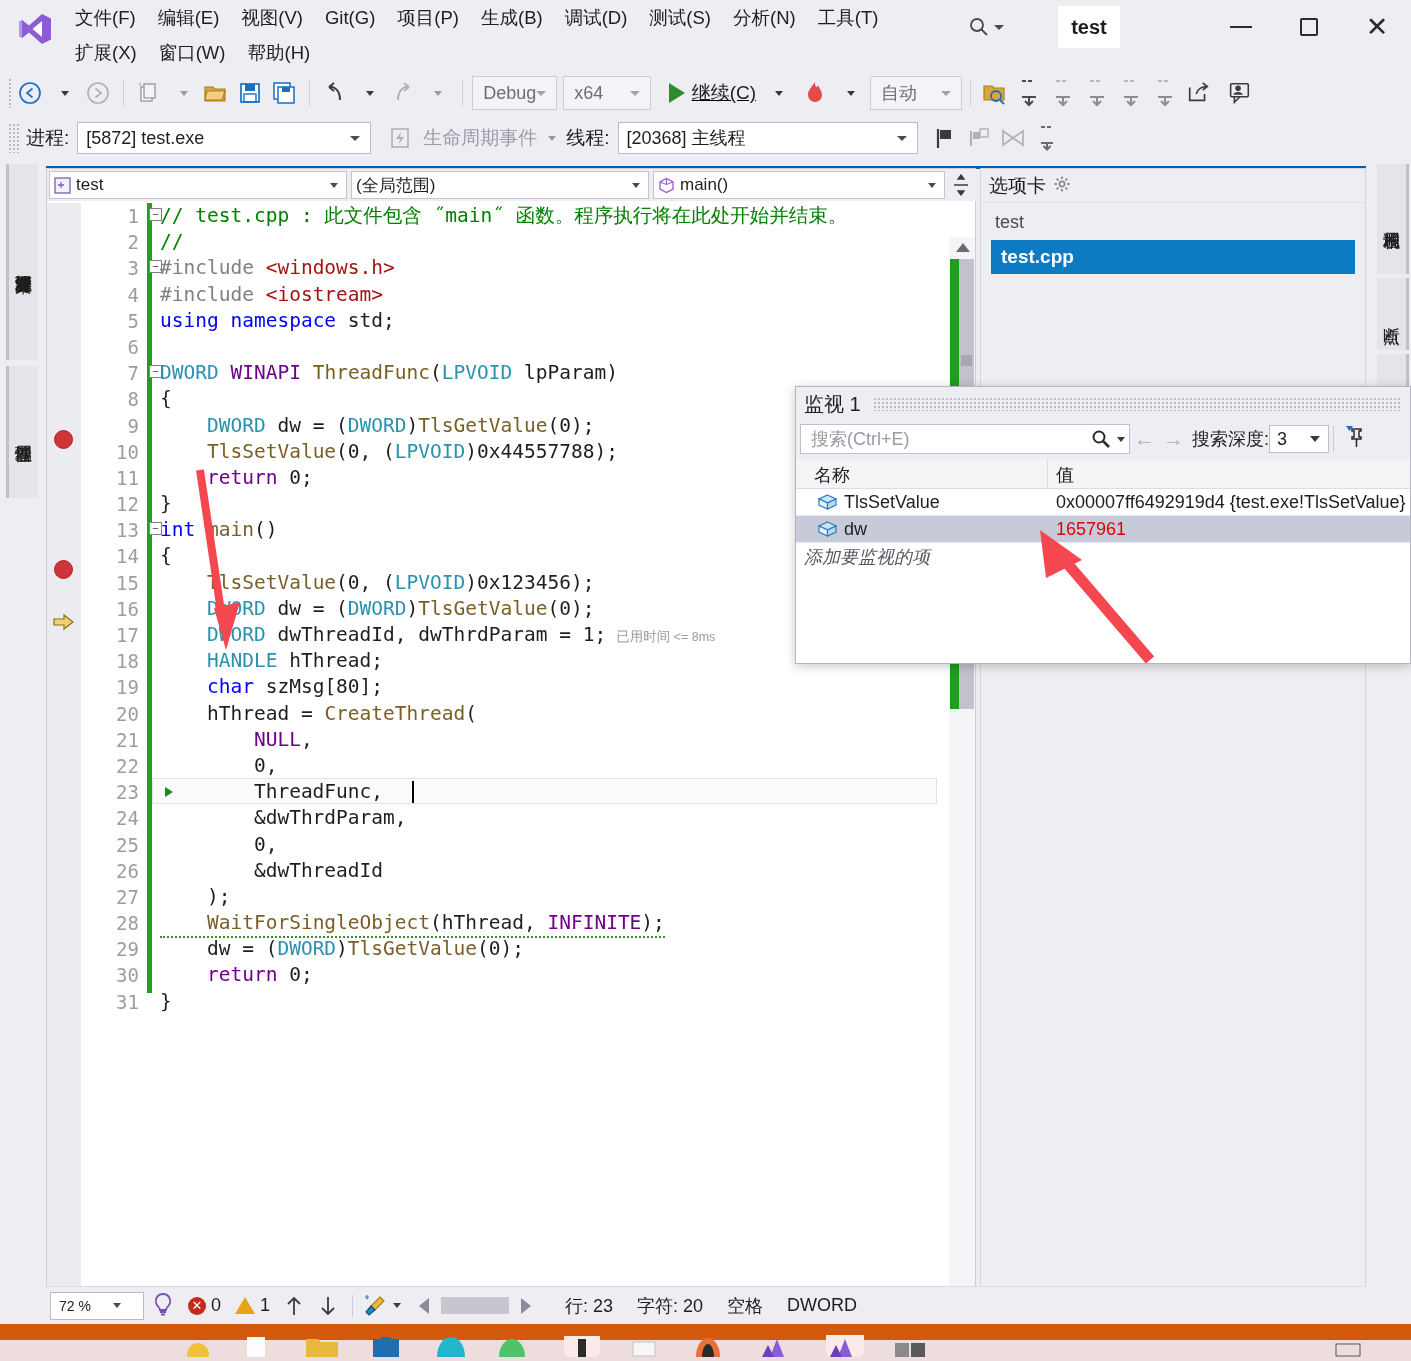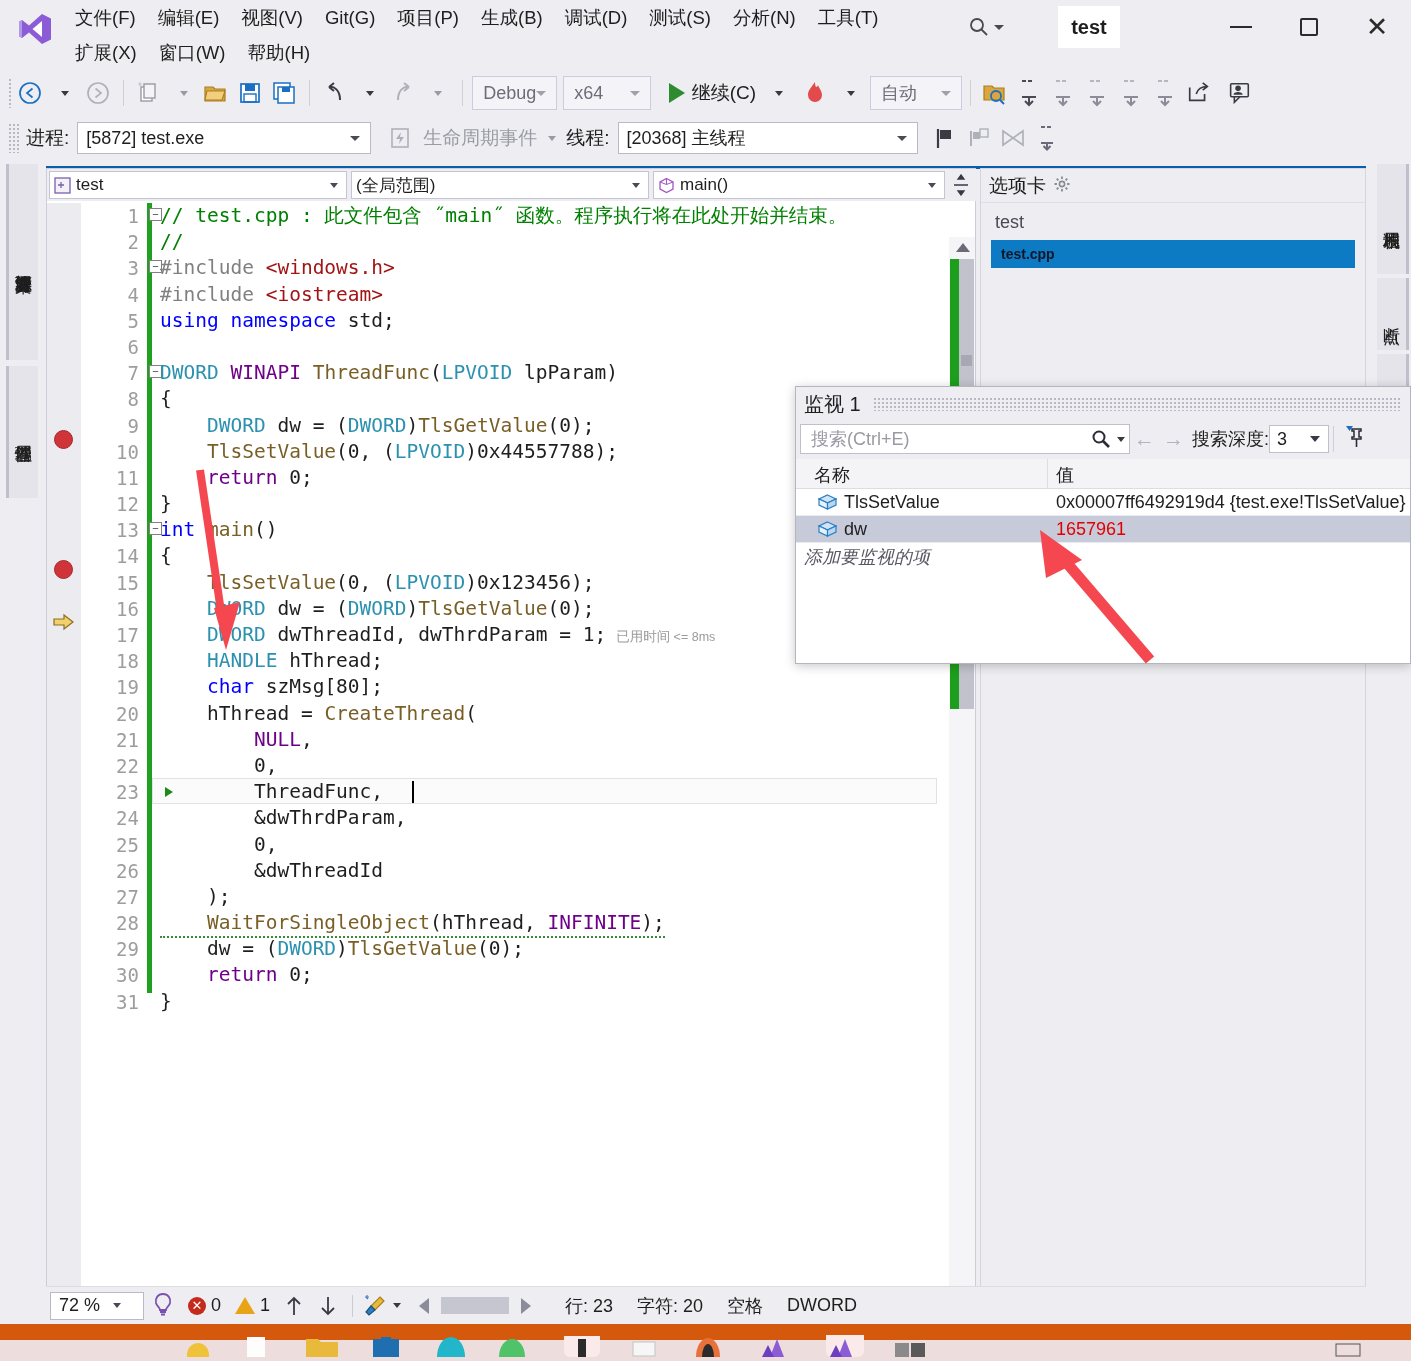--- a/index.html
+++ b/index.html
@@ -224,21 +224,21 @@
   }
   .tp-header {
     height: 34px; display: flex; align-items: center; padding: 0 8px;
     border-bottom: 1px solid #dedee6;
   }
   .tp-title { font-size: 19px; color: #1e1e1e; margin-right: 8px; }
   .tp-gear { font-size: 16px; color: #8a8a95; }
   .tp-body { padding: 6px 10px 0 10px; }
   .tp-root { font-size: 18px; color: #4a4a55; padding: 3px 4px; }
   .tp-file {
-    font-size: 14px; font-weight: bold; color: #0f172a; background: #0d7ac4;
+    font-size: 19px; font-weight: bold; color: #ffffff; background: #0d7ac4;
     padding: 6px 10px; margin-top: 4px;
   }
 
   
   .watch {
     position: absolute; left: 795px; top: 386px; width: 616px; height: 278px;
     background: #eeeef2; border: 1px solid #b5b5c0;
     box-shadow: 0 2px 10px rgba(0,0,0,.22);
   }
   .w-title {
@@ -283,21 +283,21 @@
       border-right: 1px solid #eaeaef; }
   .cube { width: 19px; height: 17px; margin-right: 7px; flex: none; }
 
   
   .statusbar {
     position: absolute; left: 46px; top: 1286px; width: 1320px; height: 38px;
     background: #eeeef2; display: flex; align-items: center; border-top: 1px solid #dcdce2;
   }
   .zoom-combo {
     width: 94px; height: 28px; margin-left: 4px; background: #ffffff; border: 1px solid #b9b9c8;
-    display: flex; align-items: center; padding: 0 18px 0 8px; font-size: 18px; color: #1e1e1e;
+    display: flex; align-items: center; padding: 0 18px 0 8px; font-size: 14px; color: #1e1e1e;
   }
   .zoom-combo .ca { width: 0; height: 0; border-left: 4px solid transparent; border-right: 4px solid transparent; border-top: 5px solid #4a4a55; margin-left: auto; margin-right: 4px;}
   .sb-item { display: flex; align-items: center; font-size: 18px; color: #1e1e1e; margin-left: 14px; white-space: nowrap;}
   .err-ico { width: 18px; height: 18px; border-radius: 50%; background: #c42b1c; color: #fff;
       font-size: 13px; display:flex; align-items:center; justify-content:center; margin-right: 5px; font-weight: bold;}
   .warn-ico { width: 0; height: 0; border-left: 10px solid transparent; border-right: 10px solid transparent;
       border-bottom: 17px solid #e8a317; margin-right: 5px; position: relative;}
   .sb-sep { width: 1px; height: 22px; background: #cbcbd6; margin-left: 14px;}
 
   .hscrollmini { display: flex; align-items: center; margin-left: 18px; }
@@ -443,21 +443,21 @@
 
     <div class="combo" style="width:108px; margin-left:2px;">
       <span class="cv">Debug</span>
       <span class="ca"></span>
     </div>
     <div class="combo" style="width:190px; margin-left:6px;">
       <span class="cv">x64</span>
       <span class="ca"></span>
     </div>
 
-    <div class="run-btn" style="margin-left:14px;">
+    <div class="run-btn" style="margin-left:14px;text-decoration:underline;">
       <span class="tri-play"></span>
       <span class="run-label">继续(C)</span>
     </div>
     <div class="tb-btn">
         <span class="tbcaret"></span>
       </div>
 
     <div class="tb-btn" style="margin-left:4px;">
       <svg width="26" height="26" viewBox="0 0 26 26">
         <path d="M13 2 C9 8 6 10 6 15 a7 7 0 0 0 14 0 c0 -4 -3 -7 -4 -10 c-1 3 -3 3 -3 -3 Z" fill="#e24b4b"></path>

